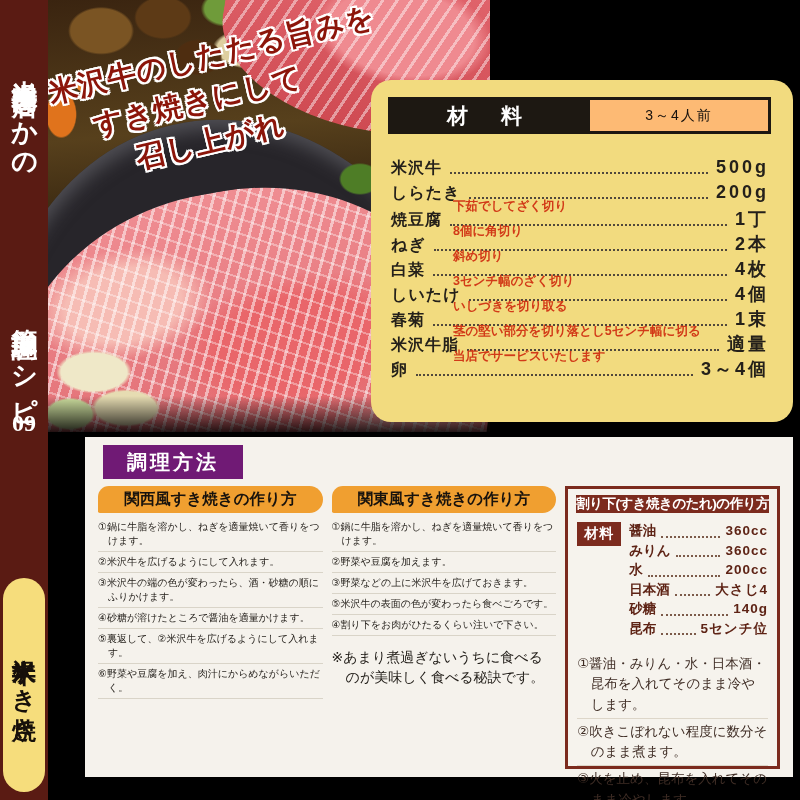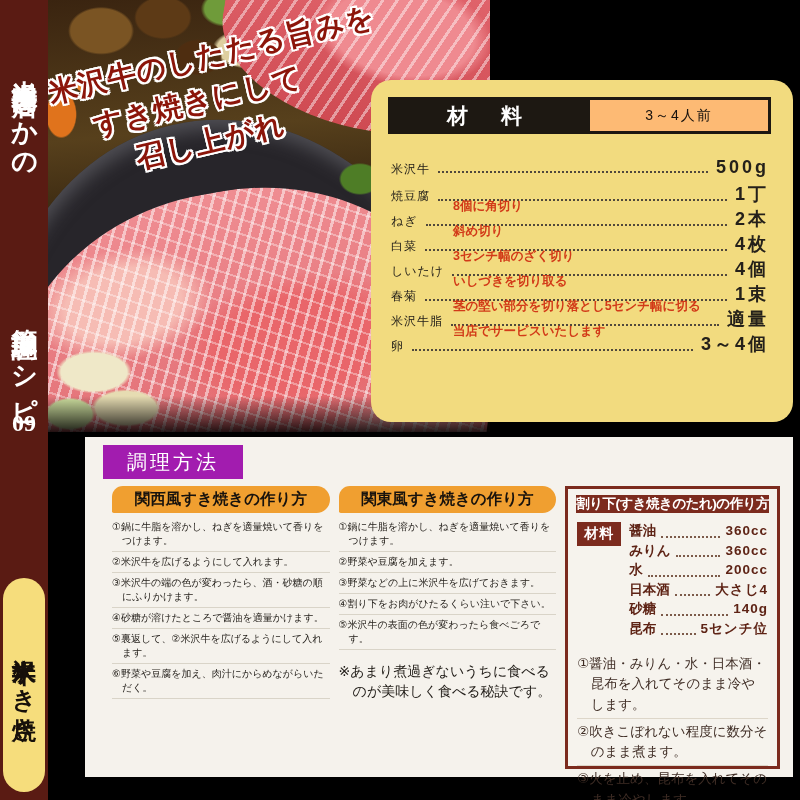--- a/index.html
+++ b/index.html
@@ -82,32 +82,32 @@
     background:#f2db7f; border-radius:20px; }
   .ing-header { position:absolute; left:17px; top:17px; right:22px; height:37px;
     background:#1d1812; display:flex; }
   .ing-h-left { flex:0 0 52%; display:flex; align-items:center; justify-content:center;
     color:#fff; font-size:21px; font-weight:bold; letter-spacing:6px; }
   .ing-h-right { flex:1; margin:3px; background:#fdba74; display:flex; align-items:center;
     justify-content:center; color:#17120d; font-size:14px; font-weight:normal; letter-spacing:2px; }
   .ing-list { position:absolute; left:20px; right:24px; top:77px; }
   .ing-row { position:relative; height:25px; }
   .ing-line { display:flex; align-items:baseline; }
-  .ing-name { font-size:12px; font-weight:normal; color:#24201a; letter-spacing:1px; white-space:nowrap; }
+  .ing-name { font-size:16px; font-weight:bold; color:#24201a; letter-spacing:1px; white-space:nowrap; }
   .ing-leader { flex:1; align-self:flex-end; margin:0 8px 5px; border-bottom:2px dotted #50483c; }
   .ing-amount { font-size:18px; font-weight:bold; color:#24201a; letter-spacing:3px; white-space:nowrap; }
   .ing-note { position:absolute; left:62px; top:16px; font-size:12.5px; font-weight:bold;
     color:#d23a18; white-space:nowrap; z-index:2; }
 
   
   .method-panel { position:absolute; left:85px; top:437px; width:708px; height:340px; background:#f5f2ec; }
-  .method-title { position:absolute; left:18px; top:8px; width:140px; height:34px; background:#a21caf;
-    color:#fff; font-size:20px; font-weight:normal; letter-spacing:3px;
+  .method-title { position:absolute; left:18px; top:8px; width:140px; height:34px; background:#701a75;
+    color:#fff; font-size:20px; font-weight:bold; letter-spacing:3px;
     display:flex; align-items:center; justify-content:center; }
-  .cols { position:absolute; left:13px; top:49px; right:13px; height:283px; display:flex; gap:9px;margin-left:14px; }
+  .cols { position:absolute; left:13px; top:49px; right:13px; height:283px; display:flex; gap:9px; }
   .col { flex:1; }
   .col-tab { height:27px; background:#f09f30; border-radius:12px 15px 15px 2px;
     display:flex; align-items:center; justify-content:center;
     font-size:15.5px; font-weight:bold; color:#17120d; margin-bottom:4px; }
   .step { font-size:10px; line-height:1.4; color:#211d18; padding:3px 0 3px 1em;
     text-indent:-1em; border-bottom:1px solid #d9d4c8; }
   .tip { margin-top:12px; font-size:14px; line-height:1.4; color:#211d18;
     padding-left:1em; text-indent:-1em; }
 
   
@@ -164,20 +164,28 @@
     <div class="ing-list">
       <div class="ing-row">
         <div class="ing-line">
             <span class="ing-name">米沢牛</span>
             <span class="ing-leader"></span>
             <span class="ing-amount">500g</span>
           </div>
       </div>
       <div class="ing-row">
         <div class="ing-line">
+            <span class="ing-name">しらたき</span>
+            <span class="ing-leader"></span>
+            <span class="ing-amount">200g</span>
+          </div>
+        <div class="ing-note">下茹でしてざく切り</div>
+      </div>
+      <div class="ing-row">
+        <div class="ing-line">
             <span class="ing-name">焼豆腐</span>
             <span class="ing-leader"></span>
             <span class="ing-amount">1丁</span>
           </div>
         <div class="ing-note">8個に角切り</div>
       </div>
       <div class="ing-row">
         <div class="ing-line">
             <span class="ing-name">ねぎ</span>
             <span class="ing-leader"></span>
@@ -239,22 +247,22 @@
         <div class="step">④砂糖が溶けたところで醤油を適量かけます。</div>
         <div class="step">⑤裏返して、②米沢牛を広げるようにして入れます。</div>
         <div class="step">⑥野菜や豆腐を加え、肉汁にからめながらいただく。</div>
       </div>
 
       <div class="col">
         <div class="col-tab">関東風すき焼きの作り方</div>
         <div class="step">①鍋に牛脂を溶かし、ねぎを適量焼いて香りをつけます。</div>
         <div class="step">②野菜や豆腐を加えます。</div>
         <div class="step">③野菜などの上に米沢牛を広げておきます。</div>
+        <div class="step">⑤米沢牛の表面の色が変わったら食べごろです。</div>
         <div class="step">④割り下をお肉がひたるくらい注いで下さい。</div>
-        <div class="step">⑤米沢牛の表面の色が変わったら食べごろです。</div>
         <div class="tip">※あまり煮過ぎないうちに食べるのが美味しく食べる秘訣です。</div>
       </div>
 
       <div class="wari">
         <div class="wari-head">割り下(すき焼きのたれ)の作り方</div>
         <div class="wari-ing">
           <div class="wari-label">材料</div>
           <div class="wari-list">
             <div class="wari-item">
                 <span class="wname">醤油</span>

